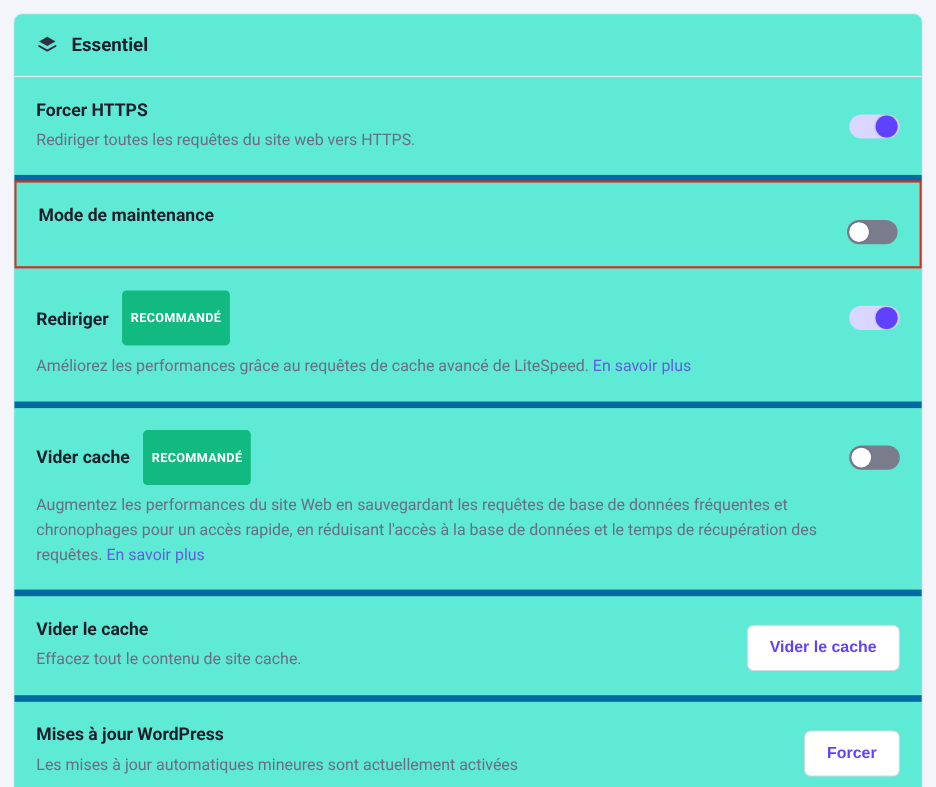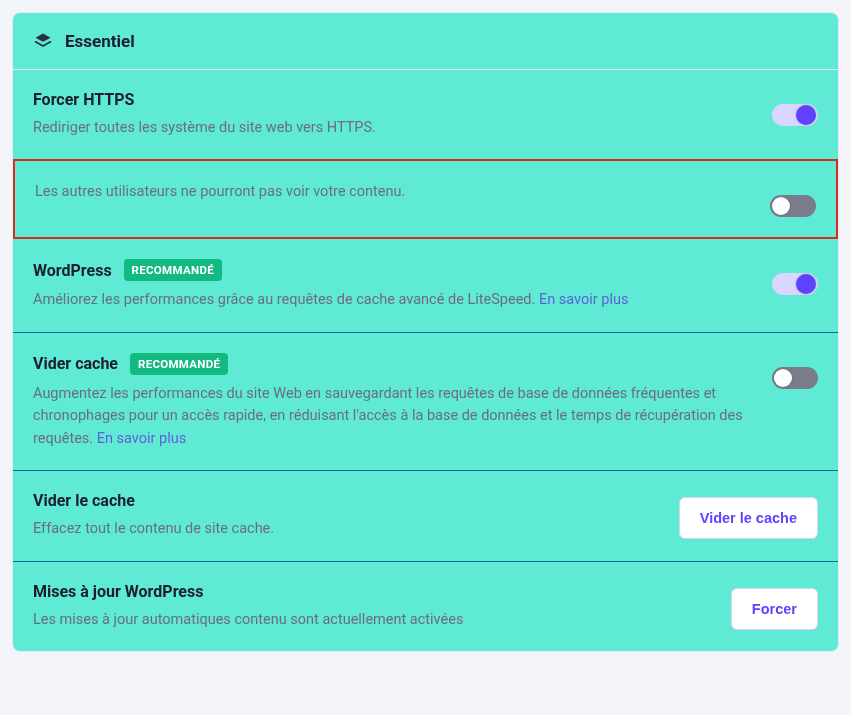--- a/index.html
+++ b/index.html
@@ -22,21 +22,21 @@
     padding: 18px 20px;
     border-bottom: 1px solid #eceaf2;
   }
   .card-header .title {
     font-weight: 700;
     font-size: 17px;
     color: #1d1e2c;
   }
   .section {
     padding: 20px;
-    border-bottom: 1px solid #0369a1;
+    border-bottom: 6px solid #0369a1;
     display: flex;
     align-items: flex-start;
     justify-content: space-between;
     gap: 20px;
   }
   .section:last-child { border-bottom: none; justify-content: space-between; }
   .section.highlight { border: 2px solid #d92d20; margin-top:-1px; }
   .section .left { flex: 1 1 auto; }
   .heading-row {
     display: flex;
@@ -54,21 +54,21 @@
     color: #6b6d82;
     line-height: 1.55;
   }
   .desc a { color: #5f5fd9; text-decoration: none; }
   .badge {
     background: #12b981;
     color: #fff;
     font-size: 11.5px;
     font-weight: 700;
     letter-spacing: 0.3px;
-    padding: 4px 8px;
+    padding: 18px 8px;
     border-radius: 4px;
   }
   
   .toggle {
     position: relative;
     width: 46px;
     height: 22px;
     border-radius: 999px;
     flex: 0 0 auto;
     margin-top: 14px;
@@ -116,40 +116,42 @@
       </svg>
     </span>
     <span class="title">Essentiel</span>
   </div>
 
   <div class="section">
     <div class="left">
       <div class="heading-row">
         <span class="heading">Forcer HTTPS</span>
       </div>
-      <p class="desc">Rediriger toutes les système du site web vers HTTPS.</p>
+      <p class="desc">Rediriger toutes les requêtes du site web vers HTTPS.</p>
     </div>
     <div class="toggle on">
       <div class="knob"></div>
     </div>
   </div>
 
   <div class="section highlight">
     <div class="left">
-      <p class="desc">Les autres utilisateurs ne pourront pas voir votre contenu.</p>
+      <div class="heading-row">
+        <span class="heading">Mode de maintenance</span>
+      </div>
     </div>
     <div class="toggle off">
       <div class="knob"></div>
     </div>
   </div>
 
   <div class="section">
     <div class="left">
       <div class="heading-row">
-        <span class="heading">WordPress</span>
+        <span class="heading">Rediriger</span>
         <span class="badge">RECOMMANDÉ</span>
       </div>
       <p class="desc">
         <span>Améliorez les performances grâce au requêtes de cache avancé de LiteSpeed. </span><a href="#">En savoir plus</a>
       </p>
     </div>
     <div class="toggle on">
       <div class="knob"></div>
     </div>
   </div>
@@ -177,18 +179,18 @@
       <p class="desc">Effacez tout le contenu de site cache.</p>
     </div>
     <button class="btn">Vider le cache</button>
   </div>
 
   <div class="section">
     <div class="left">
       <div class="heading-row">
         <span class="heading">Mises à jour WordPress</span>
       </div>
-      <p class="desc">Les mises à jour automatiques contenu sont actuellement activées</p>
+      <p class="desc">Les mises à jour automatiques mineures sont actuellement activées</p>
     </div>
     <button class="btn">Forcer</button>
   </div>
 
 </div>
 
 </body></html>

